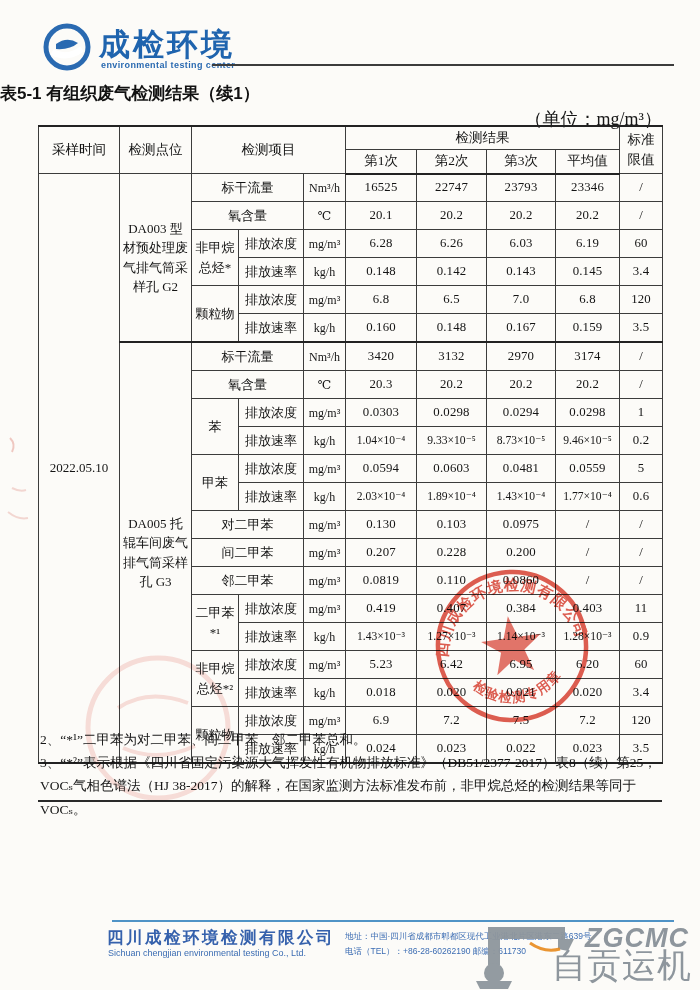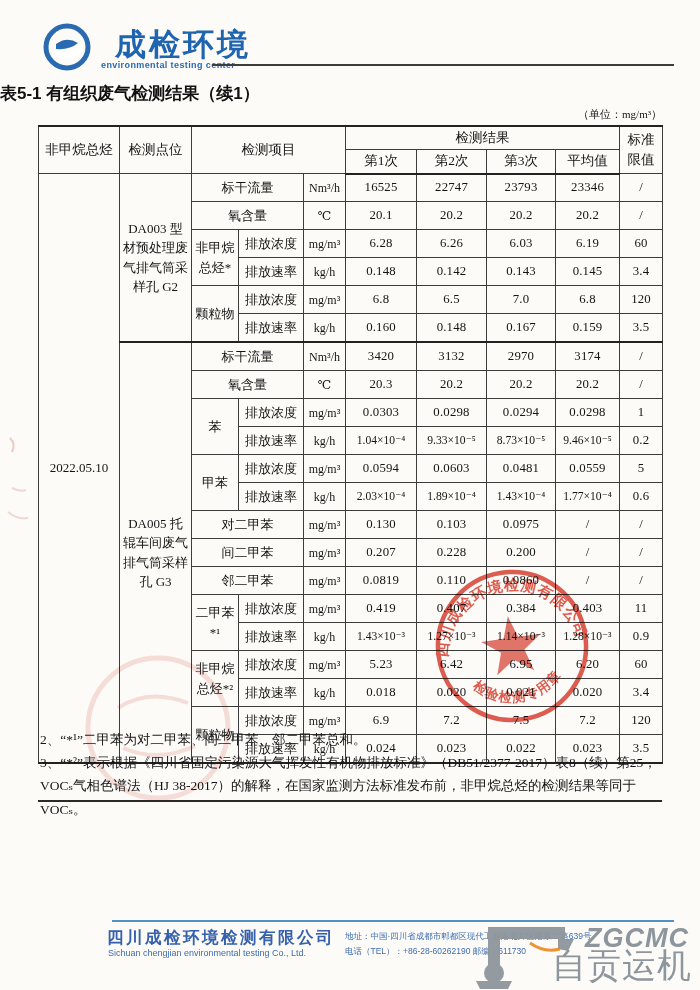--- a/index.html
+++ b/index.html
@@ -2,29 +2,29 @@
 <html><head>
 <meta charset="utf-8">
 <style>
   html,body{margin:0;padding:0;}
   .page{
     position:relative; width:700px; height:990px; overflow:hidden;
     background:#fcfbf8; font-family:"Liberation Serif","DejaVu Serif",serif; color:#1c1c1c;
   }
   
   .logo-mark{position:absolute;left:42px;top:22px;width:50px;height:50px;}
-  .logo-cn{position:absolute;left:115px;top:24px;font-family:"Liberation Sans","DejaVu Sans",sans-serif;
+  .logo-cn{position:absolute;left:99px;top:24px;font-family:"Liberation Sans","DejaVu Sans",sans-serif;
     font-weight:bold;font-size:31px;color:#1f64ae;letter-spacing:3px;}
   .logo-en{position:absolute;left:101px;top:60px;font-family:"Liberation Sans",sans-serif;
     font-weight:bold;font-size:9px;color:#2a6ab1;letter-spacing:.4px;}
   .doc-no{position:absolute;left:362px;top:39px;font-size:14px;letter-spacing:1px;color:#171717;}
   .header-rule{position:absolute;left:212px;top:64px;width:462px;height:2px;background:#3c3c3c;}
   .title{position:absolute;left:0;top:82px;width:700px;text-align:left;
     font-family:"Liberation Sans","DejaVu Sans",sans-serif;font-weight:bold;font-size:17px;color:#111;}
-  .unit-note{position:absolute;right:38px;top:107px;font-size:11px;color:#161616;}
+  .unit-note{position:absolute;right:38px;top:107px;font-size:18px;color:#161616;}
   
   table.report{position:absolute;left:38px;top:125px;width:624px;border-collapse:collapse;table-layout:fixed;
     font-size:13px;color:#141414;}
   table.report{border:1.4px solid #2e2e2e;border-top:2.6px solid #222;border-bottom:2.2px solid #222;}
   table.report th, table.report td{
     border:1px solid #3c3c3c;text-align:center;vertical-align:middle;
     padding:1px 2px;font-weight:normal;line-height:1.5;background:transparent;}
   tr.hrow th{font-size:13.5px;}
   tr.hrow2 th{border-bottom:2.2px solid #222;}
   tr.sec-start td{border-top:2px solid #222;}
@@ -78,21 +78,21 @@
         <col style="width:65px">
       <col style="width:42px">
         <col style="width:71px">
         <col style="width:70px">
         <col style="width:69px">
       <col style="width:64px">
         <col style="width:43px">
     </colgroup>
     <tbody>
         <tr class="hrow">
-      <th rowspan="2">非甲烷总烃</th>
+      <th rowspan="2">采样时间</th>
       <th rowspan="2">检测点位</th>
       <th rowspan="2" colspan="3">检测项目</th>
       <th colspan="4">检测结果</th>
       <th rowspan="2">标准限值</th>
     </tr>
     <tr class="hrow hrow2">
       <th>第1次</th>
       <th>第2次</th>
       <th>第3次</th>
       <th>平均值</th>

